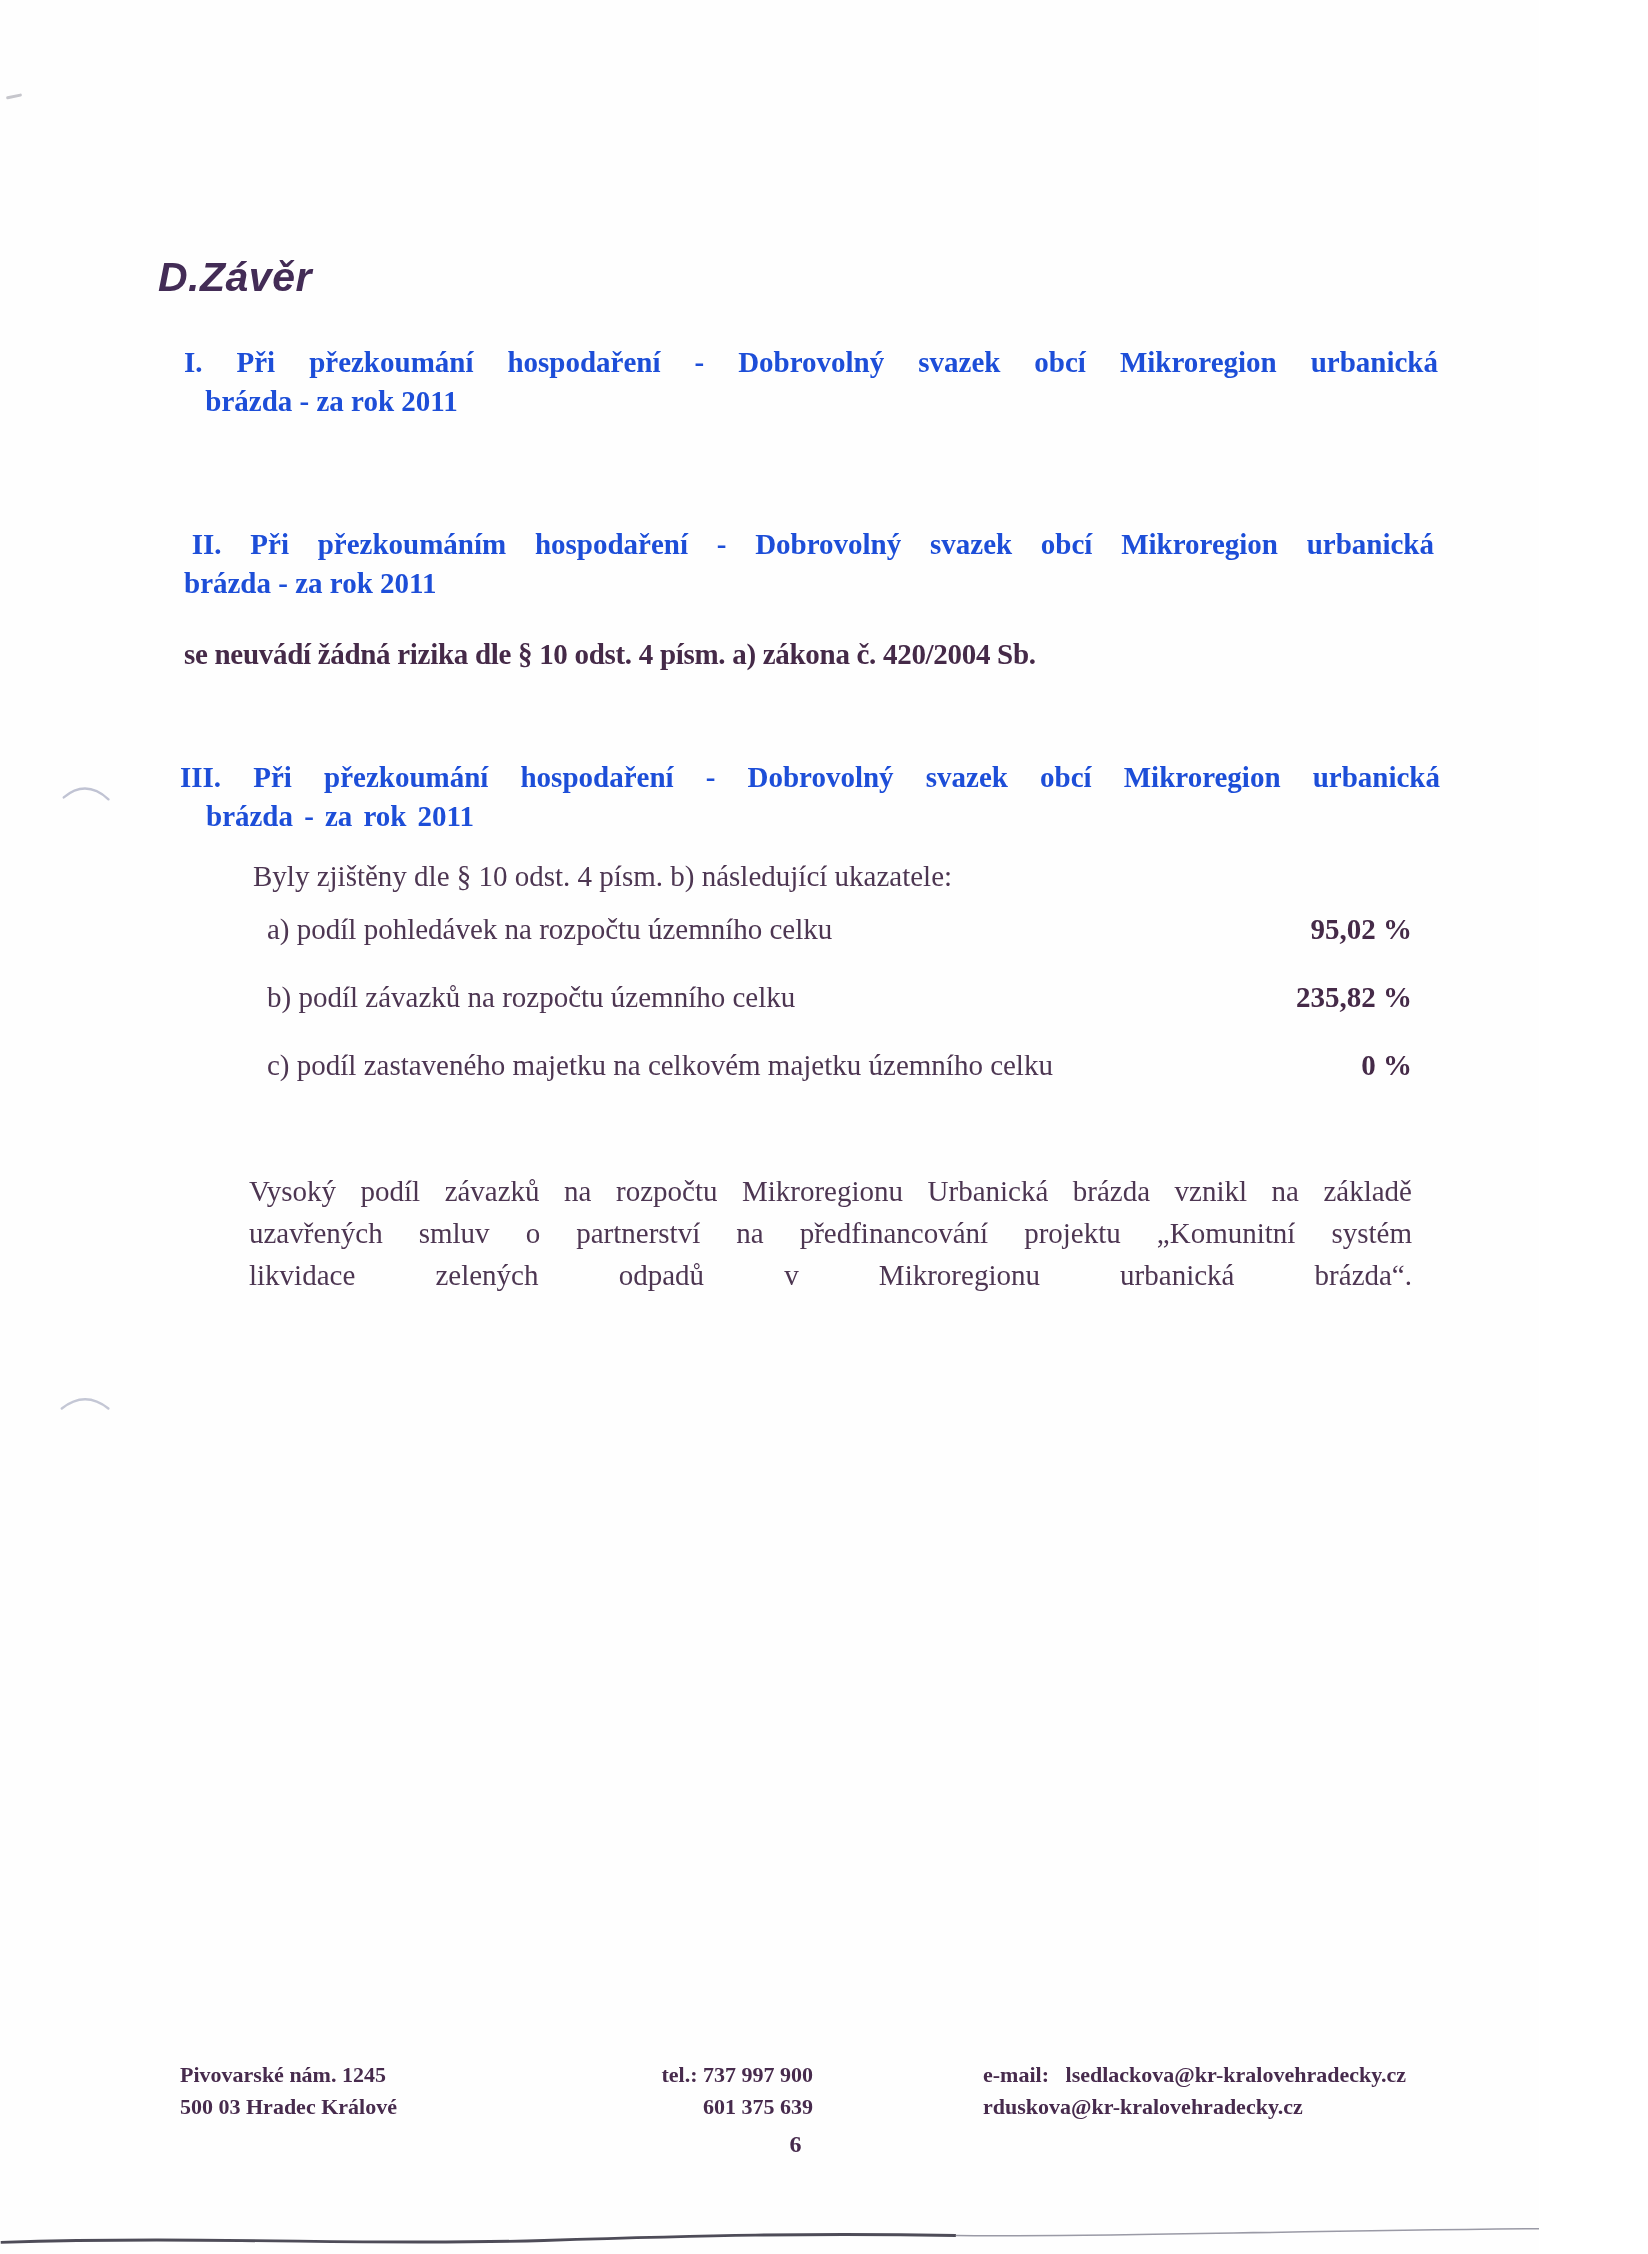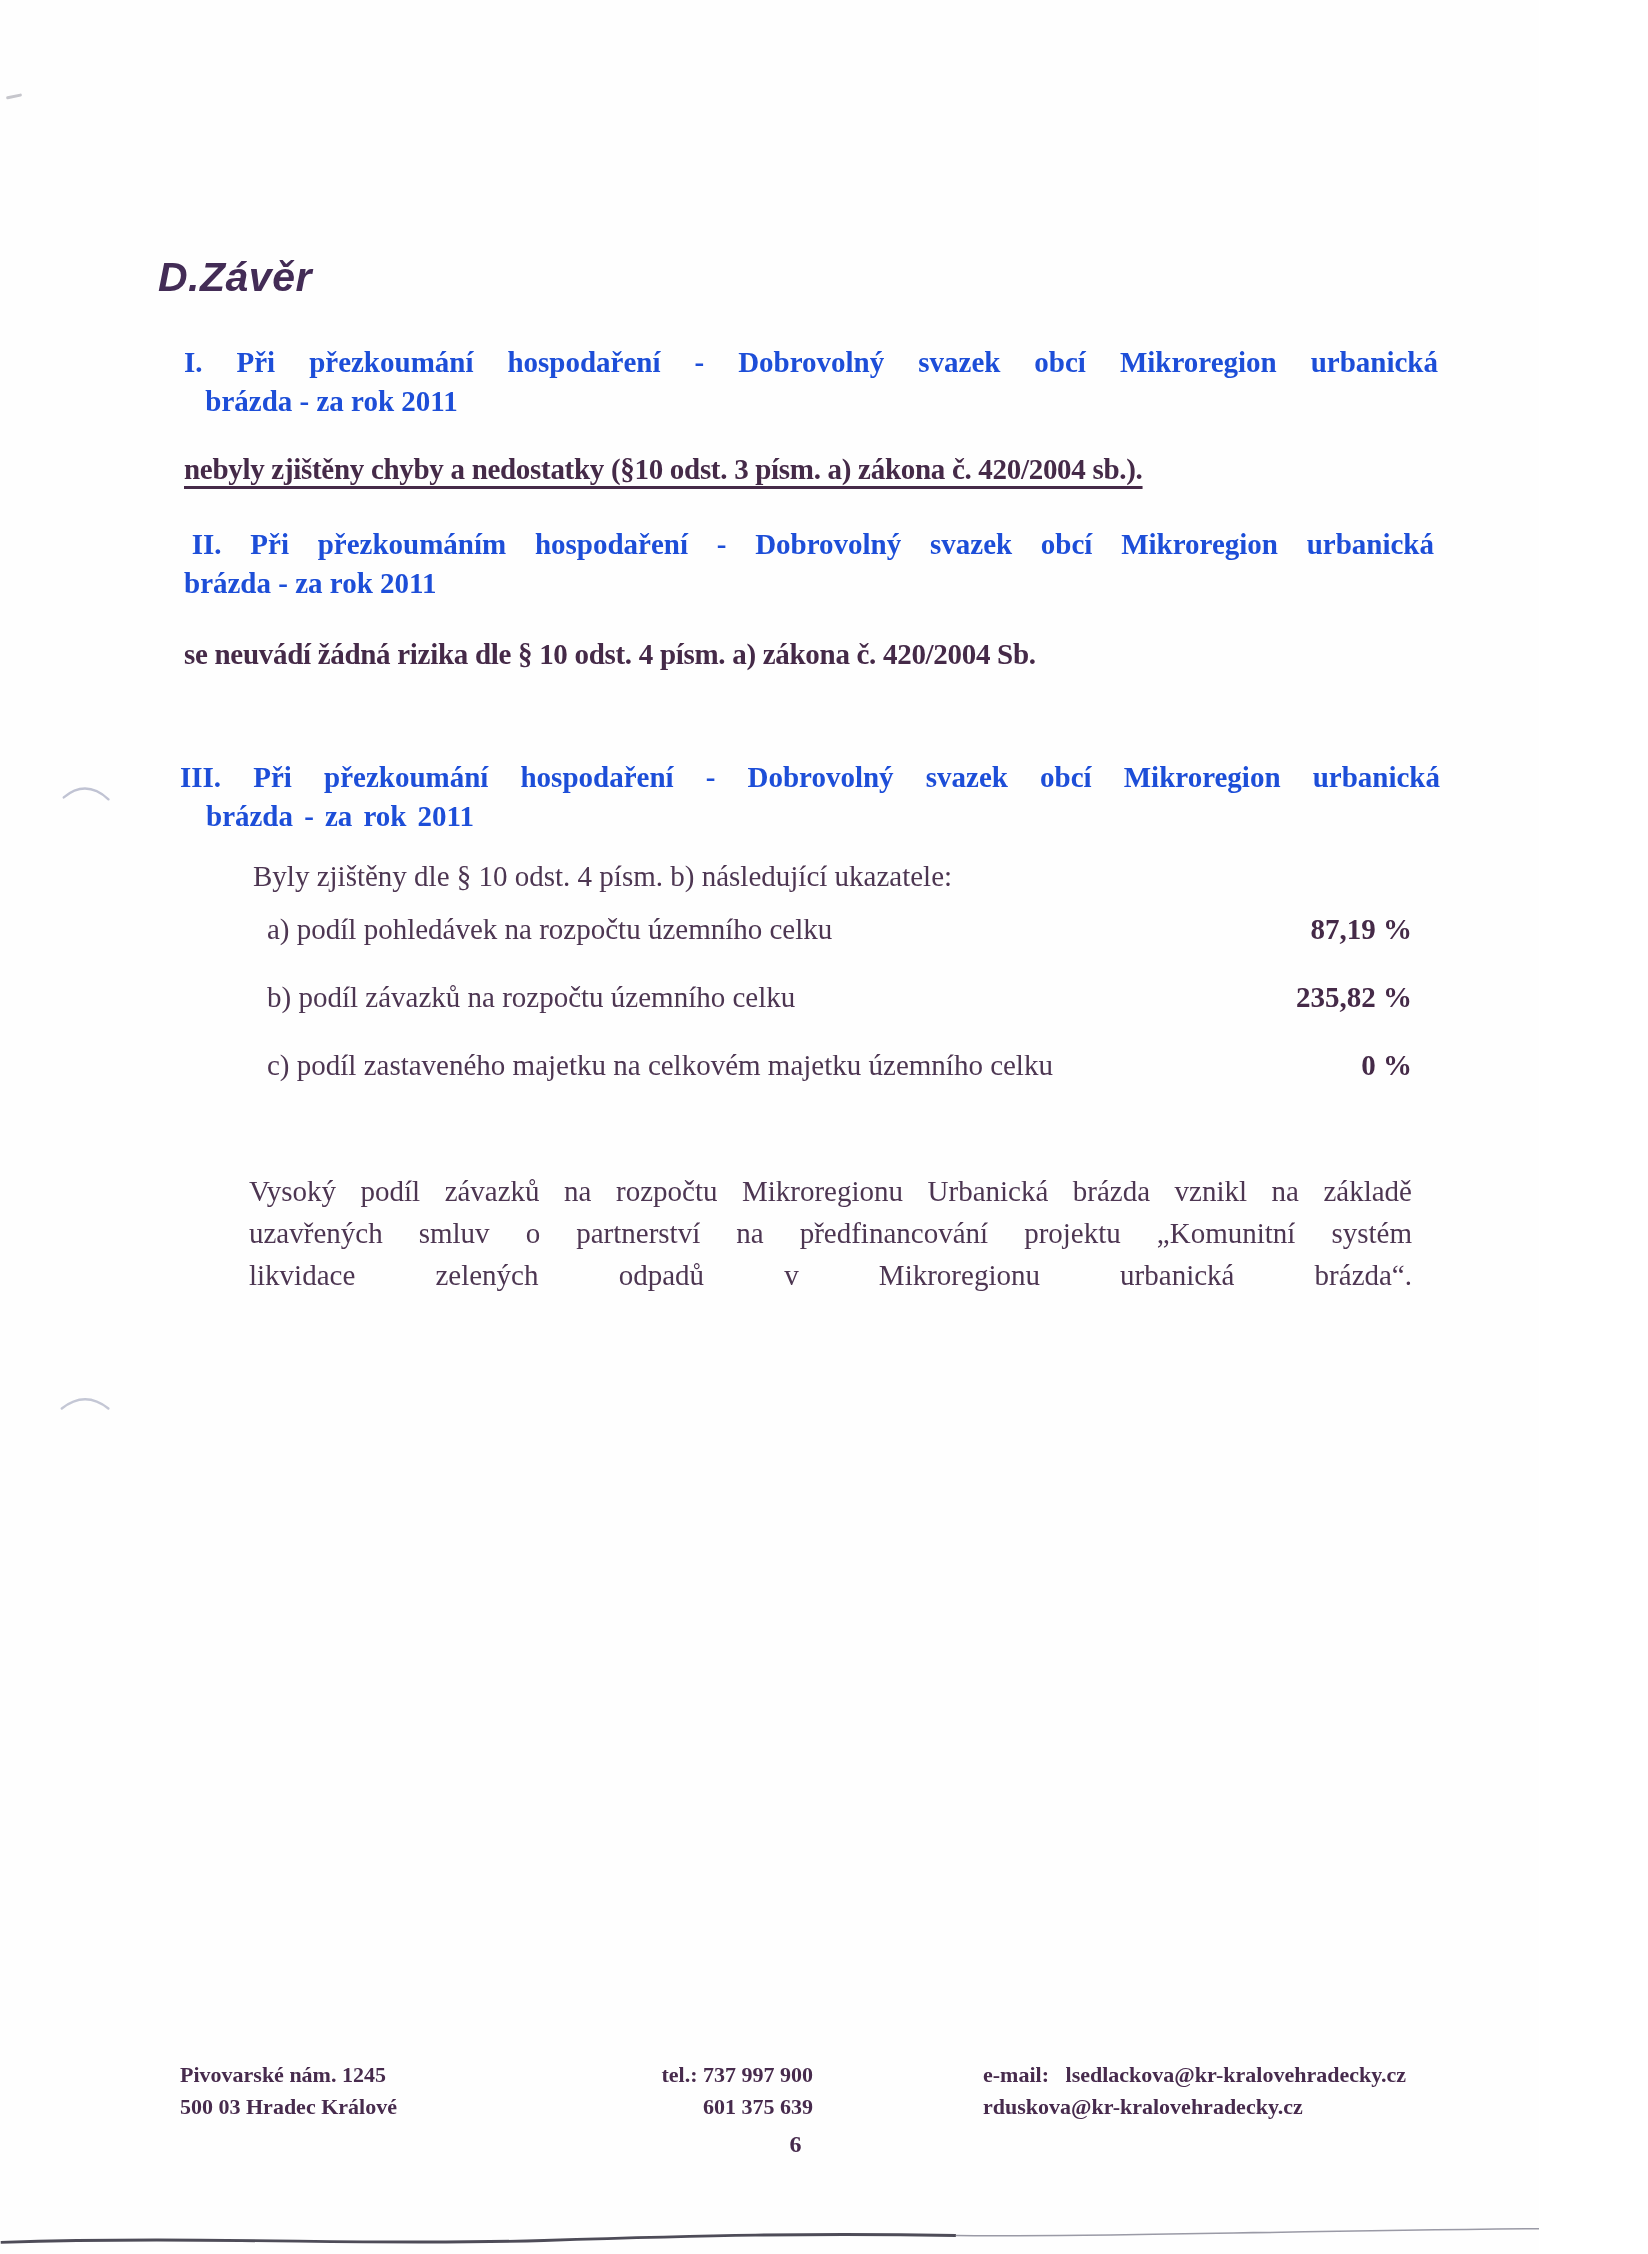--- a/index.html
+++ b/index.html
@@ -145,21 +145,20 @@
 
   <div class="abs artifact margin-dash"></div>
 
   <h1 class="abs doc-title">D.Závěr</h1>
 
   <div class="abs heading sec1">
     <div class="line1 justify-line">I. Při přezkoumání hospodaření - Dobrovolný svazek obcí Mikroregion urbanická</div>
     <div class="line2">brázda - za rok 2011</div>
   </div>
 
-  <div class="abs finding-underlined">nebyly zjištěny chyby a nedostatky (§10 odst. 3 písm. a) zákona č. 420/2004 sb.).</div>
 
   <div class="abs heading sec2">
     <div class="line1 justify-line">II. Při přezkoumáním hospodaření - Dobrovolný svazek obcí Mikroregion urbanická</div>
     <div class="line2">brázda - za rok 2011</div>
   </div>
 
   <div class="abs finding-bold">se neuvádí žádná rizika dle § 10 odst. 4 písm. a) zákona č. 420/2004 Sb.</div>
 
   <svg class="abs artifact" style="left:56px; top:771px;" width="68" height="44" viewBox="0 0 70 45">
     <path d="M 8 27 Q 31 8 54 29" stroke="#c0c3d3" stroke-width="2.5" fill="none" stroke-linecap="round"></path>
@@ -168,21 +167,21 @@
   <div class="abs heading sec3">
     <div class="line1 justify-line">III. Při přezkoumání hospodaření - Dobrovolný svazek obcí Mikroregion urbanická</div>
     <div class="line2">brázda - za rok 2011</div>
   </div>
 
   <div class="abs intro-line">Byly zjištěny dle § 10 odst. 4 písm. b) následující ukazatele:</div>
 
   <div class="abs indicators">
     <div class="indicator-row">
       <span class="indicator-label">a) podíl pohledávek na rozpočtu územního celku</span>
-      <span class="indicator-value">87,19 %</span>
+      <span class="indicator-value">95,02 %</span>
     </div>
     <div class="indicator-row">
       <span class="indicator-label">b) podíl závazků na rozpočtu územního celku</span>
       <span class="indicator-value">235,82 %</span>
     </div>
     <div class="indicator-row">
       <span class="indicator-label">c) podíl zastaveného majetku na celkovém majetku územního celku</span>
       <span class="indicator-value">0 %</span>
     </div>
   </div>

